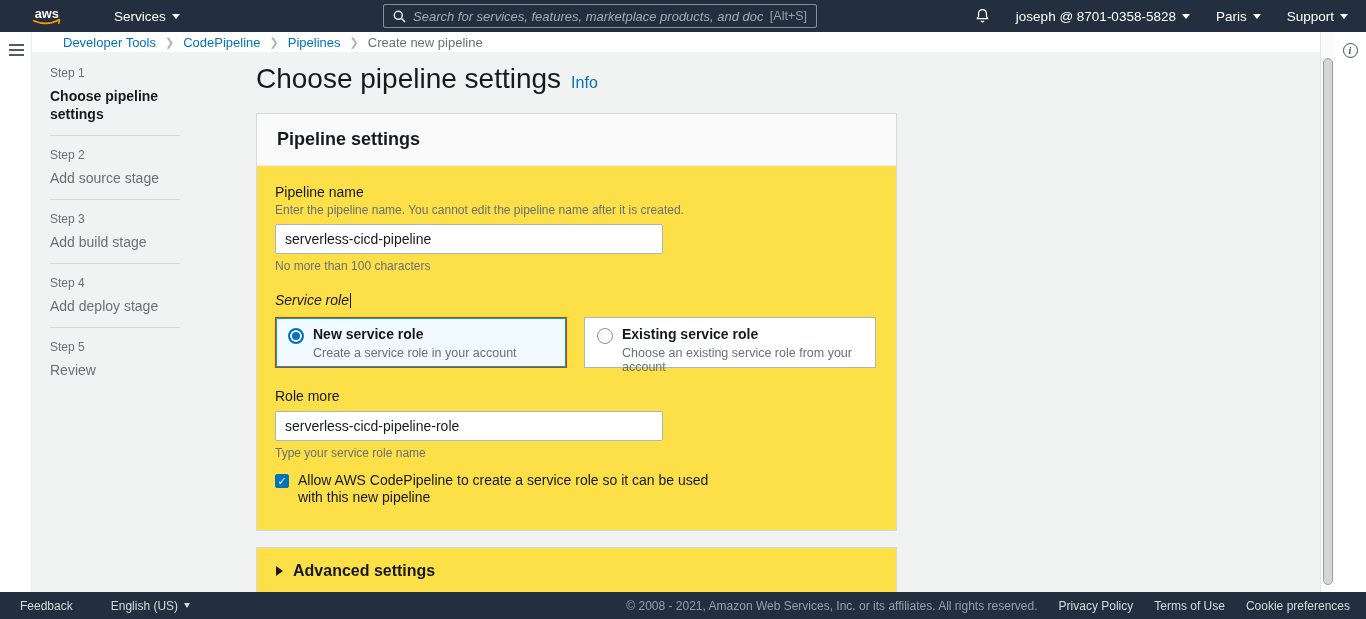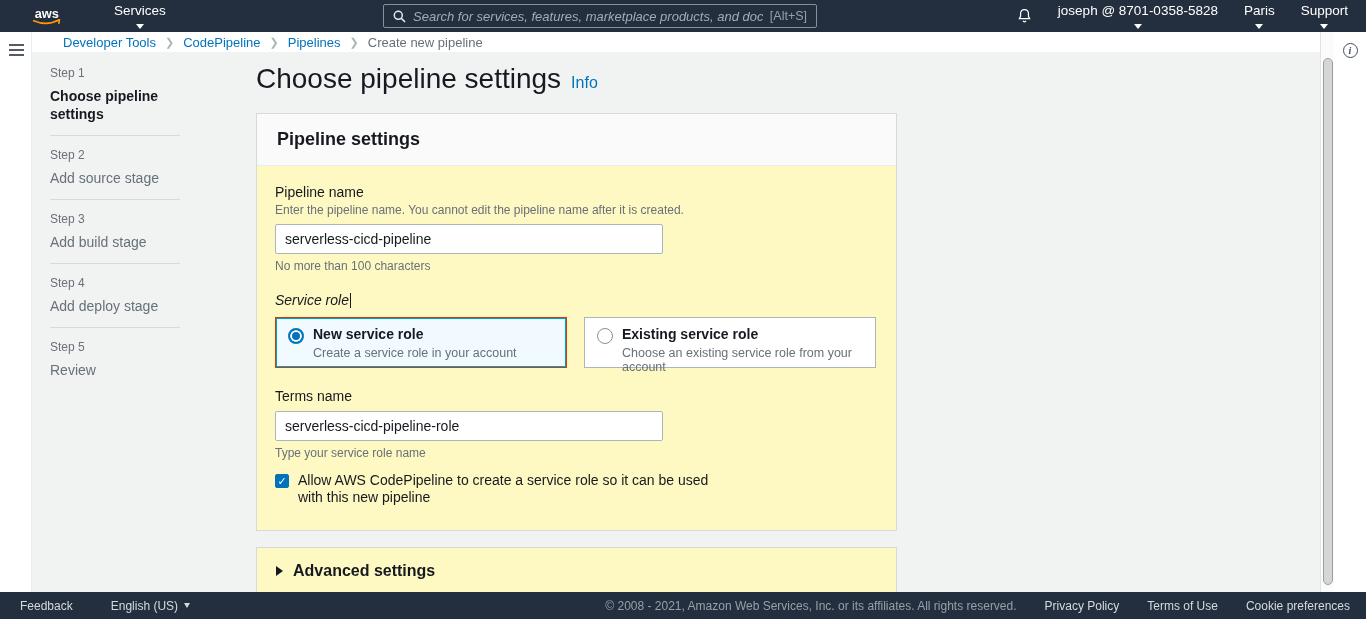--- a/index.html
+++ b/index.html
@@ -1,21 +1,21 @@
 <!DOCTYPE html>
 <html><head>
 <meta charset="utf-8">
 <style>
   * { margin:0; padding:0; box-sizing:border-box; }
   html,body { width:1366px; height:619px; font-family:"Liberation Sans", sans-serif; background:#f1f3f3; overflow:hidden; position:relative; color:#16191f; }
 
   
   .topnav { position:absolute; top:0; left:0; width:1366px; height:32px; background:#232f3e; display:flex; align-items:center; color:#ffffff; z-index:10; }
   .logo { margin-left:28px; display:flex; align-items:center; cursor:pointer; }
-  .nav-item { display:flex; align-items:center; gap:6px; font-size:13.5px; color:#ffffff; cursor:pointer;flex-direction:column; }
+  .nav-item { display:flex; align-items:center; gap:6px; font-size:13.5px; color:#ffffff; cursor:pointer; }
   .services { margin-left:48px; }
   .caret-down { width:0; height:0; border-left:4px solid transparent; border-right:4px solid transparent; border-top:5px solid #ffffff; display:inline-block; }
   .searchbox { position:absolute; left:383px; top:4px; width:434px; height:24px; border:1px solid #879196; border-radius:2px; display:flex; align-items:center; padding:0 9px; gap:7px; background:#232f3e; cursor:text; }
   .searchbox .ph { font-size:13px; font-style:italic; color:#a4abb3; flex:1; white-space:nowrap; overflow:hidden; }
   .searchbox .shortcut { font-size:12.5px; color:#95a0a8; }
   .nav-right { position:absolute; right:18px; top:0; height:32px; display:flex; align-items:center; gap:26px; }
   .bell { display:flex; align-items:center; cursor:pointer; }
 
   
   .left-rail { position:absolute; left:0; top:32px; width:32px; height:560px; background:#ffffff; border-right:1px solid #eaeded; z-index:5; }
@@ -35,21 +35,21 @@
   .step .step-num { font-size:12px; color:#687078; margin-bottom:7px; }
   .step .step-title { font-size:14px; color:#687078; line-height:18px; cursor:default; }
   .step.active .step-title { color:#16191f; font-weight:bold; }
 
   
   .main { position:absolute; left:256px; top:52px; width:641px; }
   .page-head { display:flex; align-items:baseline; gap:10px; margin-top:11px; margin-bottom:18px; }
   .page-title { font-size:28px; font-weight:400; color:#16191f; }
   .info-link { font-size:16px; color:#0073bb; cursor:pointer; }
 
-  .card { background:#fef9c3; border:1px solid #d5dbdb; }
+  .card { background:#fde047; border:1px solid #d5dbdb; }
   .card-header { background:#fafafa; border-bottom:1px solid #eaeded; padding:15px 20px; }
   .card-header h2 { font-size:18px; font-weight:bold; color:#16191f; }
   .card-body { padding:18px 20px 24px 18px; }
 
   .field-label { font-size:14px; color:#16191f; }
   .field-desc { font-size:12px; color:#687078; margin-top:3px; }
   .text-input { width:388px; height:30px; border:1px solid #aab7b8; border-radius:2px; margin-top:7px; padding:0 9px; font-size:14px; color:#16191f; font-family:"Liberation Sans", sans-serif; background:#ffffff; display:block; }
   .hint { font-size:12px; color:#687078; margin-top:5px; }
 
   .svc-label { margin-top:19px; display:flex; align-items:center;font-style:italic; }
@@ -79,21 +79,21 @@
   .scroll-track { position:absolute; right:32px; top:32px; width:14px; height:560px; background:#fbfbfb; border-left:1px solid #e1e4e4; }
   .scroll-thumb { position:absolute; left:2px; top:26px; width:10px; height:527px; background:#d6d6d6; border:1px solid #9e9e9e; border-radius:6px; cursor:pointer; }
   .right-rail { position:absolute; right:0; top:32px; width:32px; height:560px; background:#ffffff; }
   .info-circle { margin:11px auto 0 auto; width:15px; height:15px; border:1.6px solid #414d5c; border-radius:50%; color:#414d5c; font-size:10px; font-weight:bold; font-style:italic; text-align:center; line-height:14px; cursor:pointer; font-family:"Liberation Serif", serif; }
 
   
   .footer { position:absolute; left:0; bottom:0; width:1366px; height:27px; background:#232f3e; display:flex; align-items:center; font-size:12px; color:#d5dbdb; }
   .footer .f-left { display:flex; align-items:center; gap:38px; margin-left:20px; }
   .f-item { cursor:pointer; display:flex; align-items:center; gap:6px; }
   .footer .caret-down { border-top-color:#d5dbdb; border-left-width:3.5px; border-right-width:3.5px; }
-  .footer .f-right { margin-left:auto; margin-right:16px; display:flex; align-items:center; gap:28px; }
+  .footer .f-right { margin-left:auto; margin-right:16px; display:flex; align-items:center; gap:21px; }
   .copyright { color:#95a0a8; cursor:default; }
 </style>
 </head>
 <body>
 
 <div class="topnav">
   <div class="logo">
     <svg width="38" height="24" viewBox="0 0 40 24">
       <text x="7" y="14" font-size="13.5" font-weight="bold" fill="#ffffff" font-family="Liberation Sans, sans-serif">aws</text>
       <path d="M6 17 Q 20 23 33 16" stroke="#ff9900" stroke-width="1.8" fill="none" stroke-linecap="round"></path>
@@ -207,21 +207,21 @@
         </div>
         <div class="tile">
           <span class="radio"></span>
           <span>
             <div class="tile-title">Existing service role</div>
             <div class="tile-desc">Choose an existing service role from your account</div>
           </span>
         </div>
       </div>
 
-      <div class="field-label role-label">Terms name</div>
+      <div class="field-label role-label">Role more</div>
       <input class="text-input" type="text" value="serverless-cicd-pipeline-role" style="">
       <div class="hint">Type your service role name</div>
 
       <div class="checkbox-row">
         <span class="checkbox">✓</span>
         <span class="checkbox-label">Allow AWS CodePipeline to create a service role so it can be used with this new pipeline</span>
       </div>
     </div>
   </div>
 

